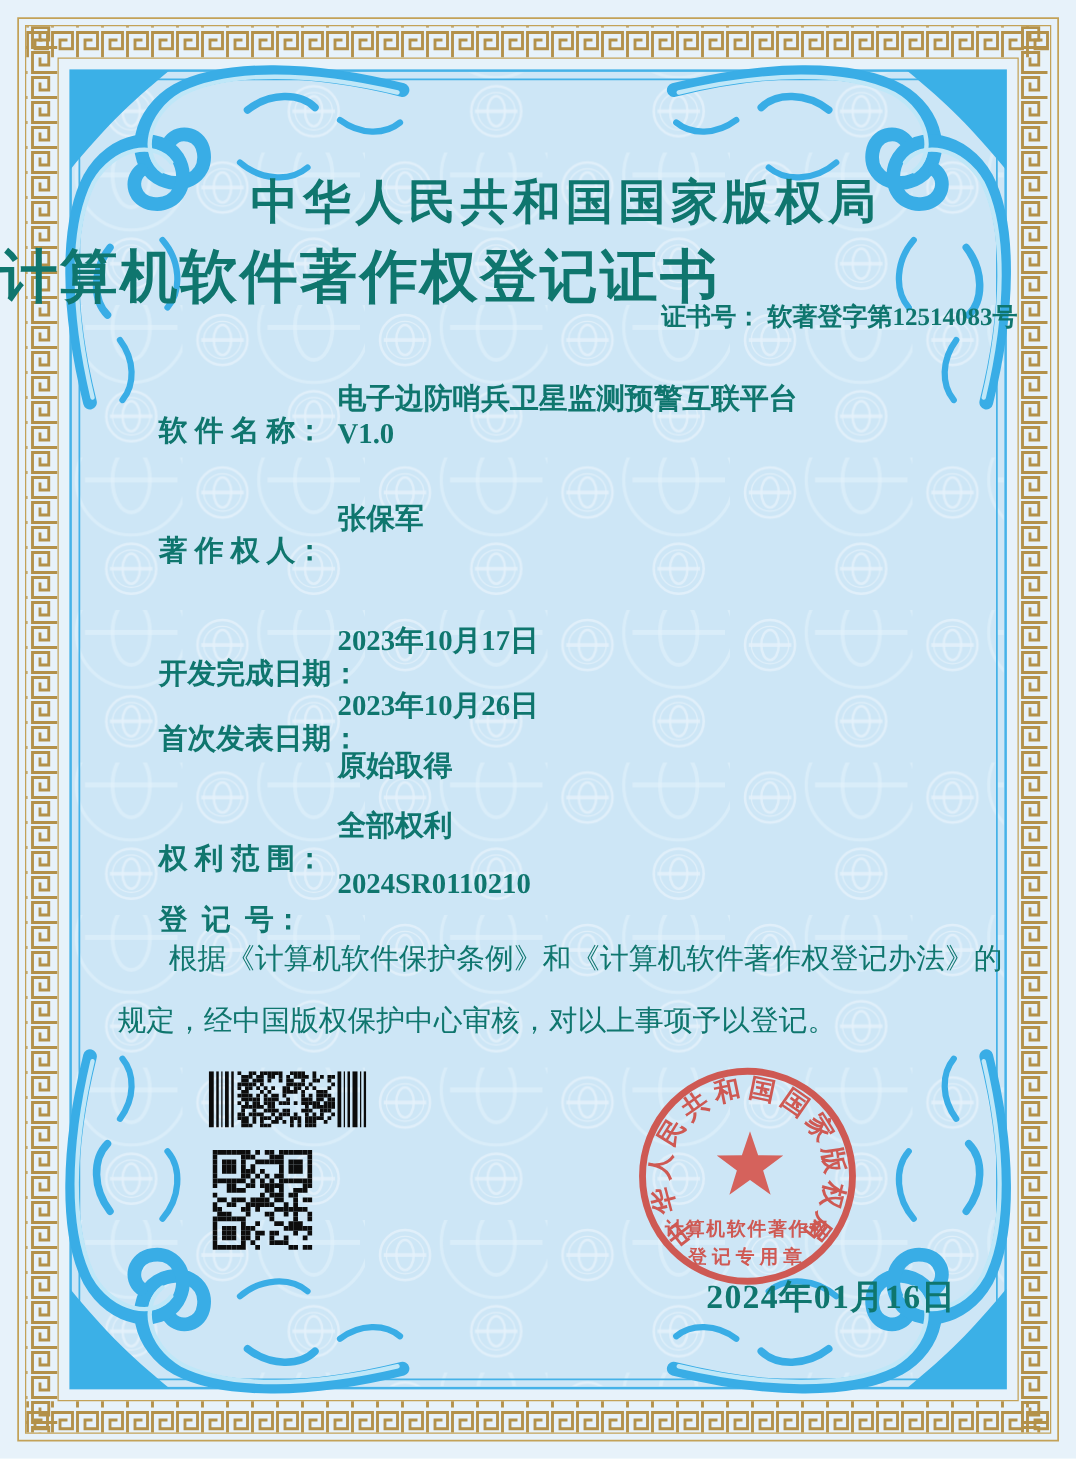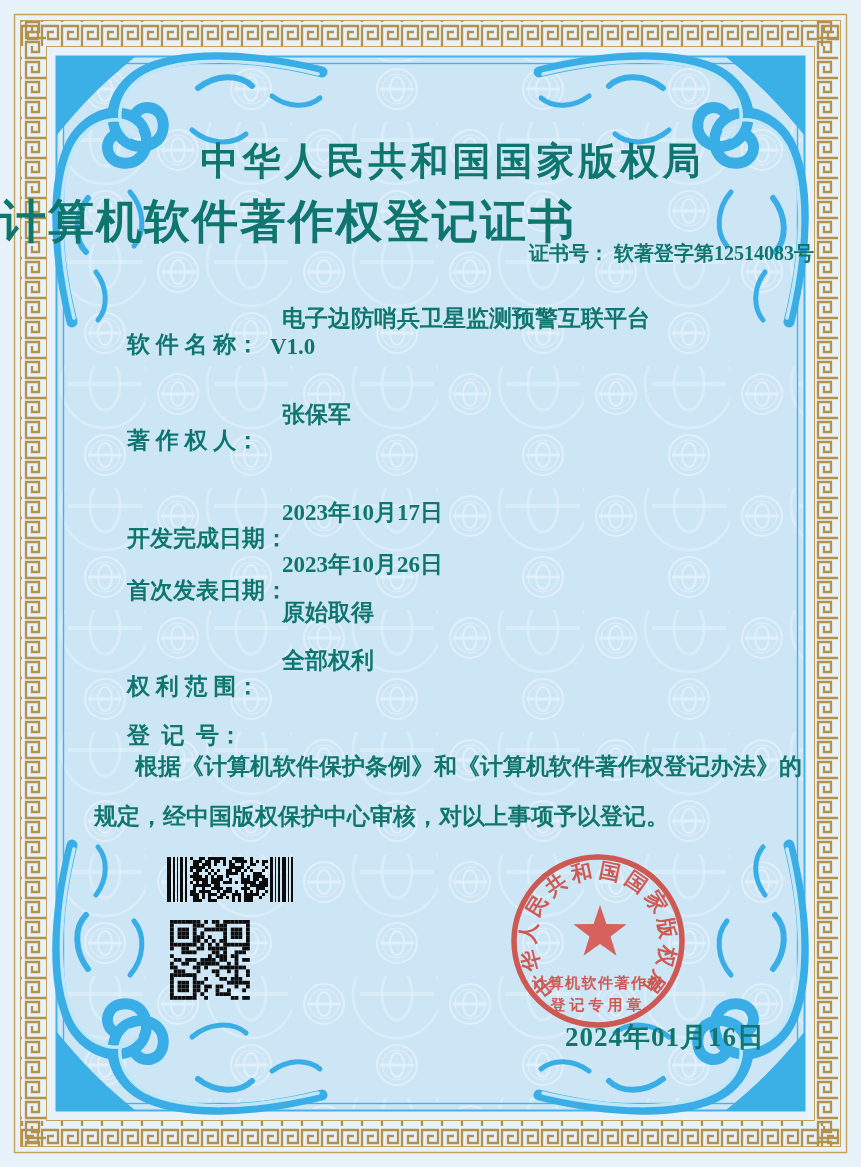--- a/index.html
+++ b/index.html
@@ -9,23 +9,23 @@
     font-family:"Liberation Serif","DejaVu Serif",serif;
     padding-left:44px;
   }
   .inner-bg{position:absolute;left:57px;top:57px;width:747px;height:1053px;background:#cde6f6;z-index:1;}
   .frame-svg{position:absolute;left:0;top:0;z-index:2;}
   .abs{position:absolute;z-index:5;}
   .authority{left:0;width:100%;text-align:center;top:136px;font-size:38px;font-weight:bold;letter-spacing:4px;}
   .cert-title{left:0;width:100%;text-align:left;top:191px;font-size:46px;font-weight:bold;letter-spacing:2px;}
   .certno{top:240px;right:91px;font-size:20px;font-weight:bold;white-space:pre;}
   .row{left:104px;font-size:23px;font-weight:bold;white-space:pre;}
-  .row .val{position:absolute;left:166px;top:0;white-space:pre;margin-left:12px;}
+  .row .val{position:absolute;left:166px;top:0;white-space:pre;}
   .val2{left:270px;top:334px;font-size:23px;font-weight:bold;}
-  .stmt{font-size:23px;font-weight:bold;white-space:pre;}
+  .stmt{font-size:23px;font-weight:normal;white-space:pre;}
   .stmt1{left:135px;top:751px;}
   .stmt2{left:94px;top:801px;}
   .datetext{left:521px;top:1019px;font-size:27px;font-weight:bold;letter-spacing:1px;margin-left:44px;}
   .code-svg{position:absolute;z-index:5;}
   .seal-svg{position:absolute;left:498px;top:841px;z-index:6;opacity:.9;}
 </style>
 </head>
 <body>
 
 <div class="page">
@@ -125,20 +125,21 @@
   </div>
   <div class="abs row" style="top:597px">
     <span class="val">原始取得</span>
   </div>
   <div class="abs row" style="top:645px">
     <span class="lbl">权 利 范 围：</span>
     <span class="val">全部权利</span>
   </div>
   <div class="abs row" style="top:694px">
     <span class="lbl">登  记  号：</span>
+    <span class="val">2024SR0110210</span>
   </div>
 
   <div class="abs stmt stmt1">根据《计算机软件保护条例》和《计算机软件著作权登记办法》的</div>
   <div class="abs stmt stmt2">规定，经中国版权保护中心审核，对以上事项予以登记。</div>
 
   <svg id="barcode-svg" class="code-svg" style="left:167px;top:857px" width="126" height="45" viewBox="0 0 126 45">
       <rect x="0" y="0" width="4" height="45" fill="#0c0c0c"></rect>
       <rect x="6" y="0" width="2" height="45" fill="#0c0c0c"></rect>
       <rect x="10" y="0" width="1" height="45" fill="#0c0c0c"></rect>
       <rect x="13" y="0" width="3" height="45" fill="#0c0c0c"></rect>

